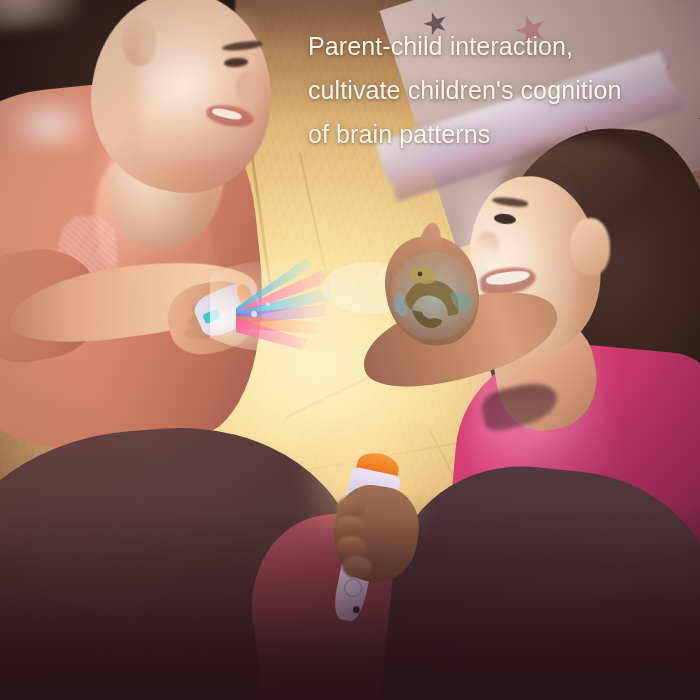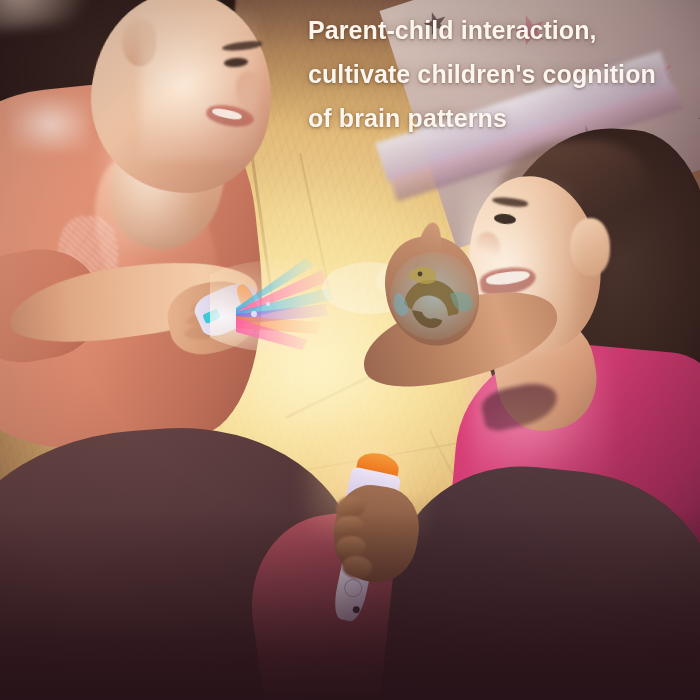--- a/index.html
+++ b/index.html
@@ -697,26 +697,26 @@
     left: 0; right: 0; bottom: 0;
     height: 190px;
     pointer-events: none;
     background: linear-gradient(180deg, rgba(48,24,28,0) 0%, rgba(48,24,28,0.45) 42%, rgba(42,20,26,0.86) 78%, rgba(38,18,24,0.95) 100%);
   }
 
   
   .headline {
     position: absolute;
     left: 308px;
-    top: 8px;
+    top: 24px;
     width: 380px;
     z-index: 40;
     color: #fdf6ee;
     font-size: 25px;
-    font-weight: 700;
+    font-weight: 400;
     line-height: 44px;
     letter-spacing: 0.1px;
     text-shadow: 0 1px 3px rgba(60,30,20,0.45), 0 0 10px rgba(80,40,24,0.25);
     white-space: pre-line;
   }
 </style>
 </head>
 <body>
 
 <div id="scene">

